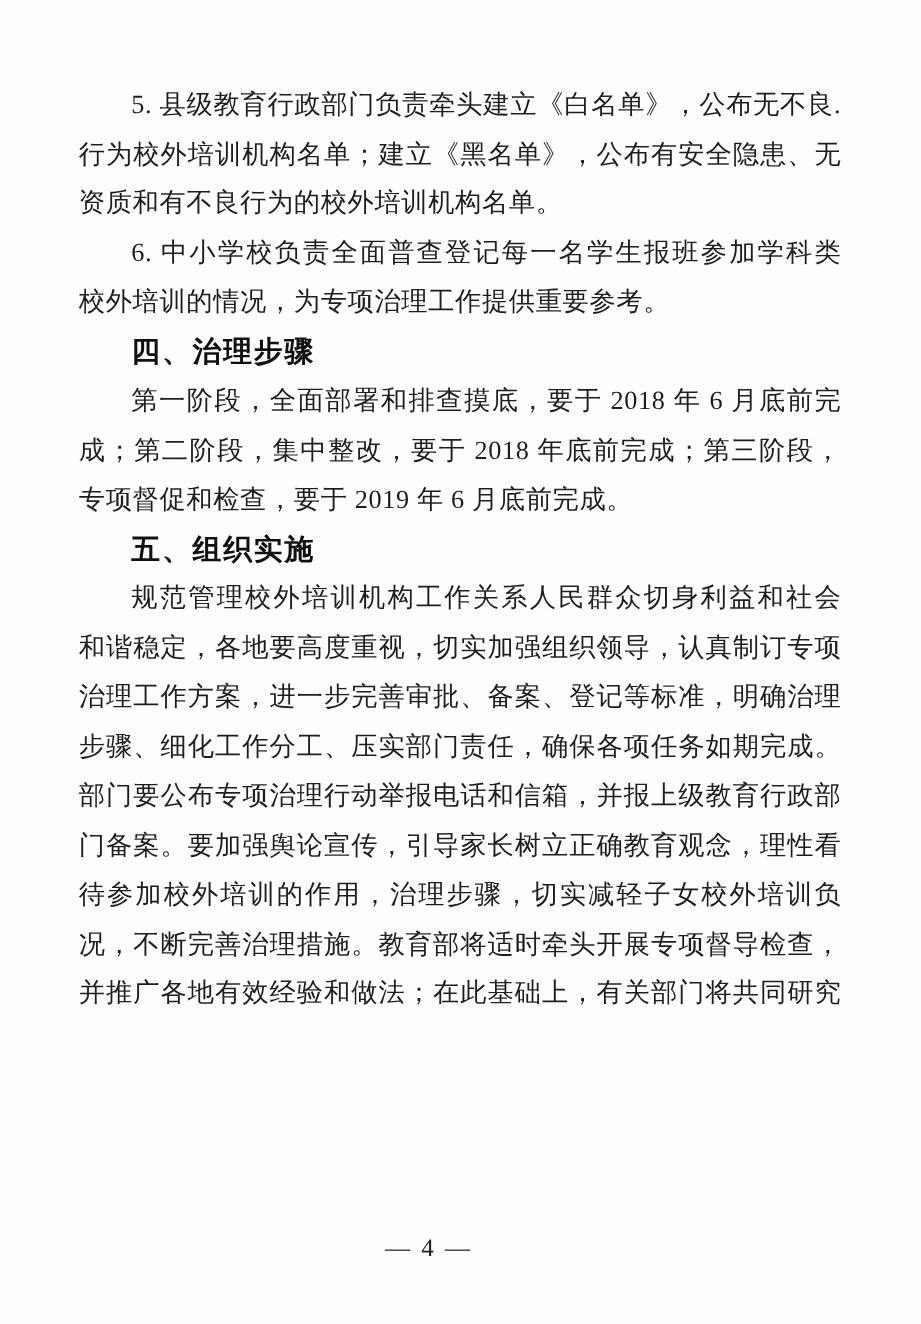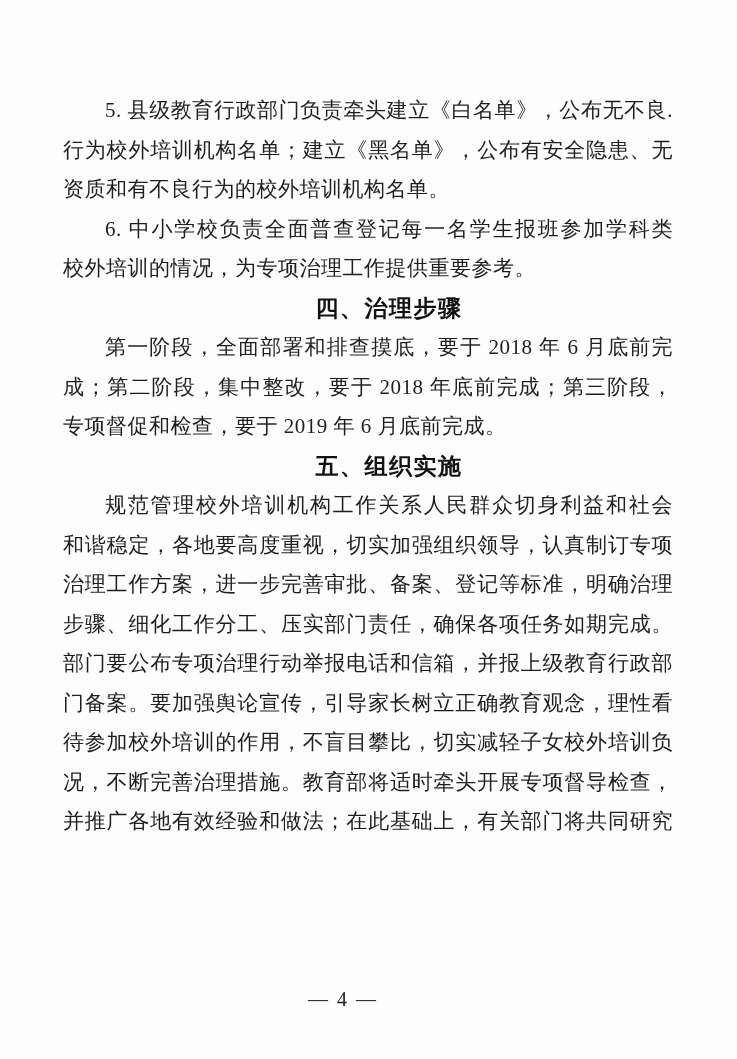--- a/index.html
+++ b/index.html
@@ -12,21 +12,21 @@
     position: relative;
     width: 737px;
     height: 1059px;
     background: #fdfdfd;
     color: #1c1c1c;
     overflow: hidden;
   }
   .textblock {
     position: absolute;
     left: 63px;
-    top: 91px;
+    top: 64px;
     width: 610px;
   }
   .line {
     box-sizing: border-box;
     width: 610px;
     height: 39.5px;
     line-height: 39.5px;
     font-size: 21px;
     letter-spacing: 0.5px;
     color: #1e1e1e;
@@ -41,21 +41,20 @@
   }
   .line.indent {
     padding-left: 42px;
   }
   .line.heading {
     font-family: "Liberation Sans", "DejaVu Sans", sans-serif;
     font-weight: 700;
     font-size: 23px;
     color: #111111;
     letter-spacing: 1.5px;
-    text-align: center;
   }
   .page-number {
     position: absolute;
     left: 63px;
     top: 988px;
     width: 610px;
     text-align: center;
     transform: translateX(-25px);
     font-size: 20px;
     letter-spacing: 2px;
@@ -76,18 +75,18 @@
       <div class="line body justify indent">第一阶段，全面部署和排查摸底，要于 2018 年 6 月底前完</div>
       <div class="line body justify">成；第二阶段，集中整改，要于 2018 年底前完成；第三阶段，</div>
       <div class="line body">专项督促和检查，要于 2019 年 6 月底前完成。</div>
       <div class="line heading indent">五、组织实施</div>
       <div class="line body justify indent">规范管理校外培训机构工作关系人民群众切身利益和社会</div>
       <div class="line body justify">和谐稳定，各地要高度重视，切实加强组织领导，认真制订专项</div>
       <div class="line body justify">治理工作方案，进一步完善审批、备案、登记等标准，明确治理</div>
       <div class="line body justify">步骤、细化工作分工、压实部门责任，确保各项任务如期完成。</div>
       <div class="line body justify">部门要公布专项治理行动举报电话和信箱，并报上级教育行政部</div>
       <div class="line body justify">门备案。要加强舆论宣传，引导家长树立正确教育观念，理性看</div>
-      <div class="line body justify">待参加校外培训的作用，不盲目攀比，切实减轻子女校外培训负</div>
+      <div class="line body justify">待参加校外培训的作用，治理步骤，切实减轻子女校外培训负</div>
       <div class="line body justify">况，不断完善治理措施。教育部将适时牵头开展专项督导检查，</div>
       <div class="line body justify">并推广各地有效经验和做法；在此基础上，有关部门将共同研究</div>
     </div>
   <div class="page-number">— 4 —</div>
 </div>
 
 </body></html>

